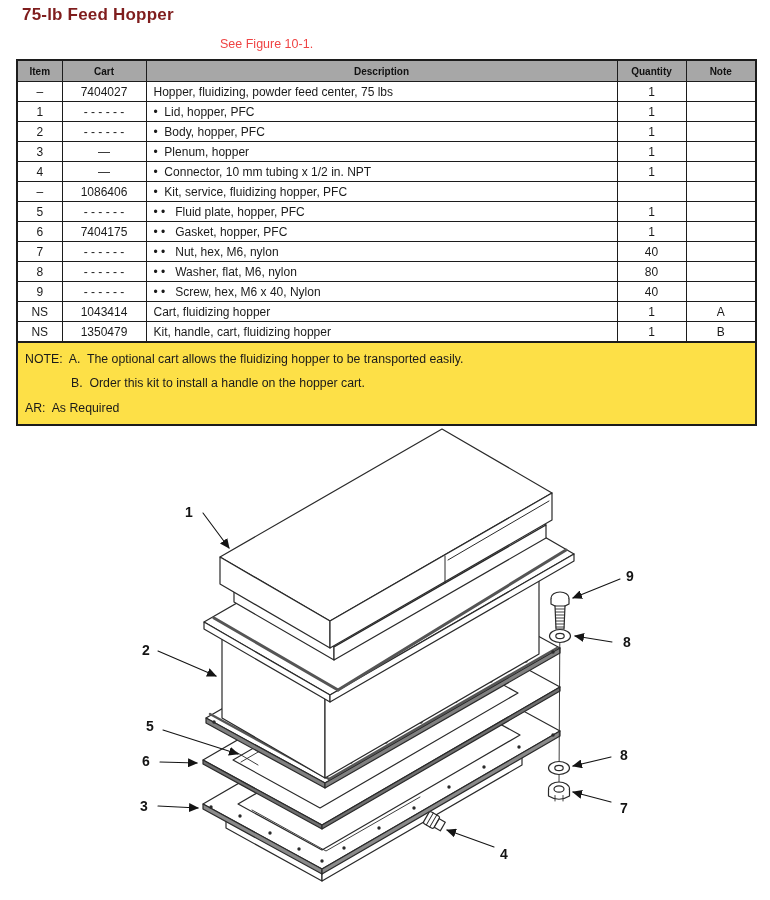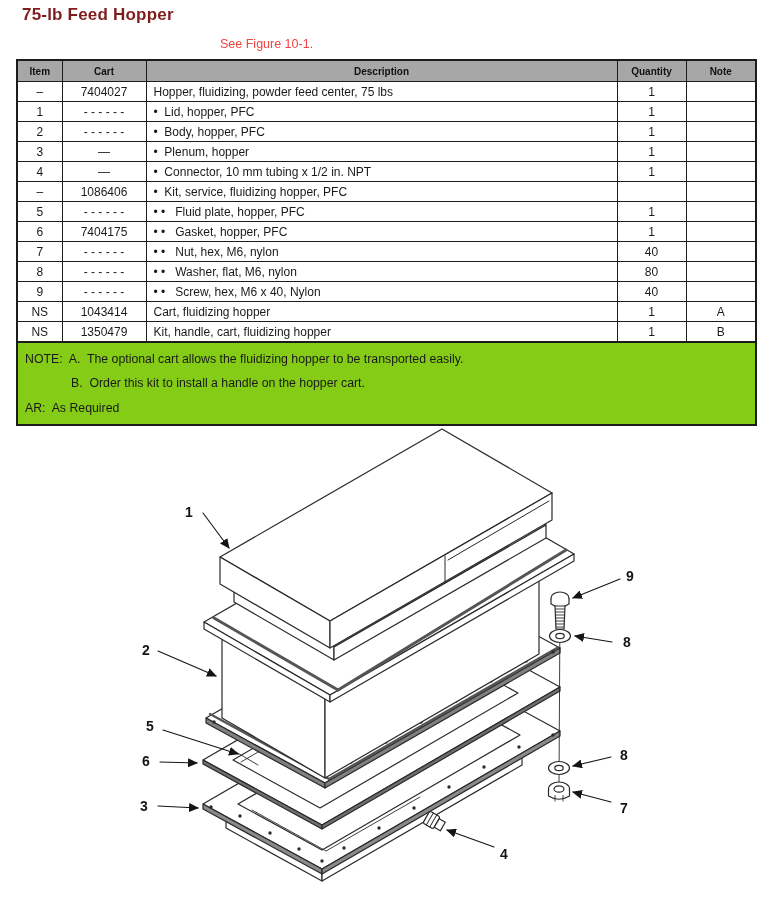--- a/index.html
+++ b/index.html
@@ -32,21 +32,21 @@
     color:#1a1a1a;
   }
   table.parts td.desc{text-align:left;padding-left:7px;}
   table.parts tr>*:first-child{border-left:none;}
   table.parts tr>*:last-child{border-right:none;}
   table.parts tr:first-child th{border-top:none;}
   col.c-item{width:44px;} col.c-part{width:84px;} col.c-desc{width:471px;}
   col.c-qty{width:69px;} col.c-note{width:69px;}
   .notes{
     border-top:1px solid #1c1c1c;font-size:12.3px;color:#1a1a1a;
-    padding:7px 6px 8px 6px;background:#84cc16;
+    padding:7px 6px 8px 6px;background:#fde047;
   }
   .note-a{margin:2px 0 0 1px;}
   .note-b{margin:10px 0 0 47px;}
   .note-ar{margin:11px 0 1px 1px;}
   .figure-wrap{position:absolute;left:0;top:425px;width:770px;height:475px;}
   svg text.callout{
     font-family:"Liberation Sans","DejaVu Sans",sans-serif;
     font-size:14px;font-weight:bold;fill:#141414;
   }
 </style>

